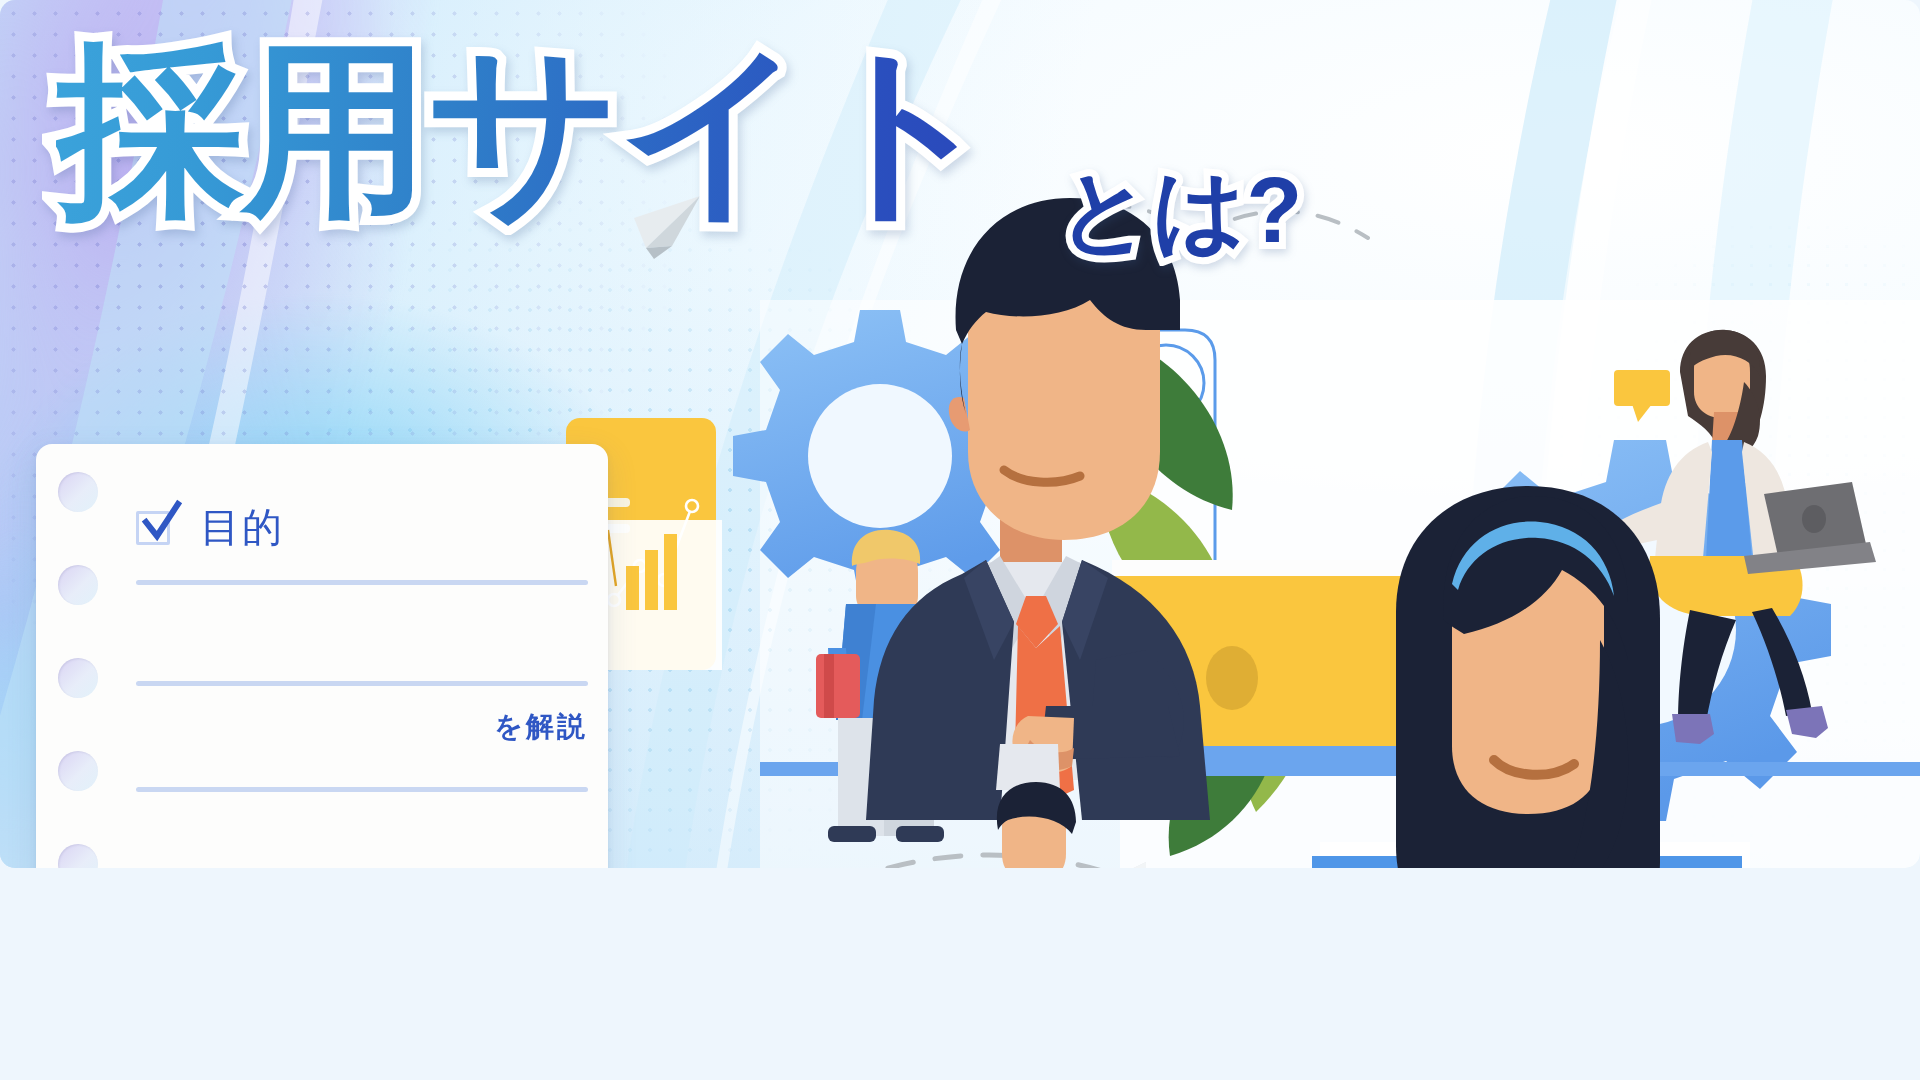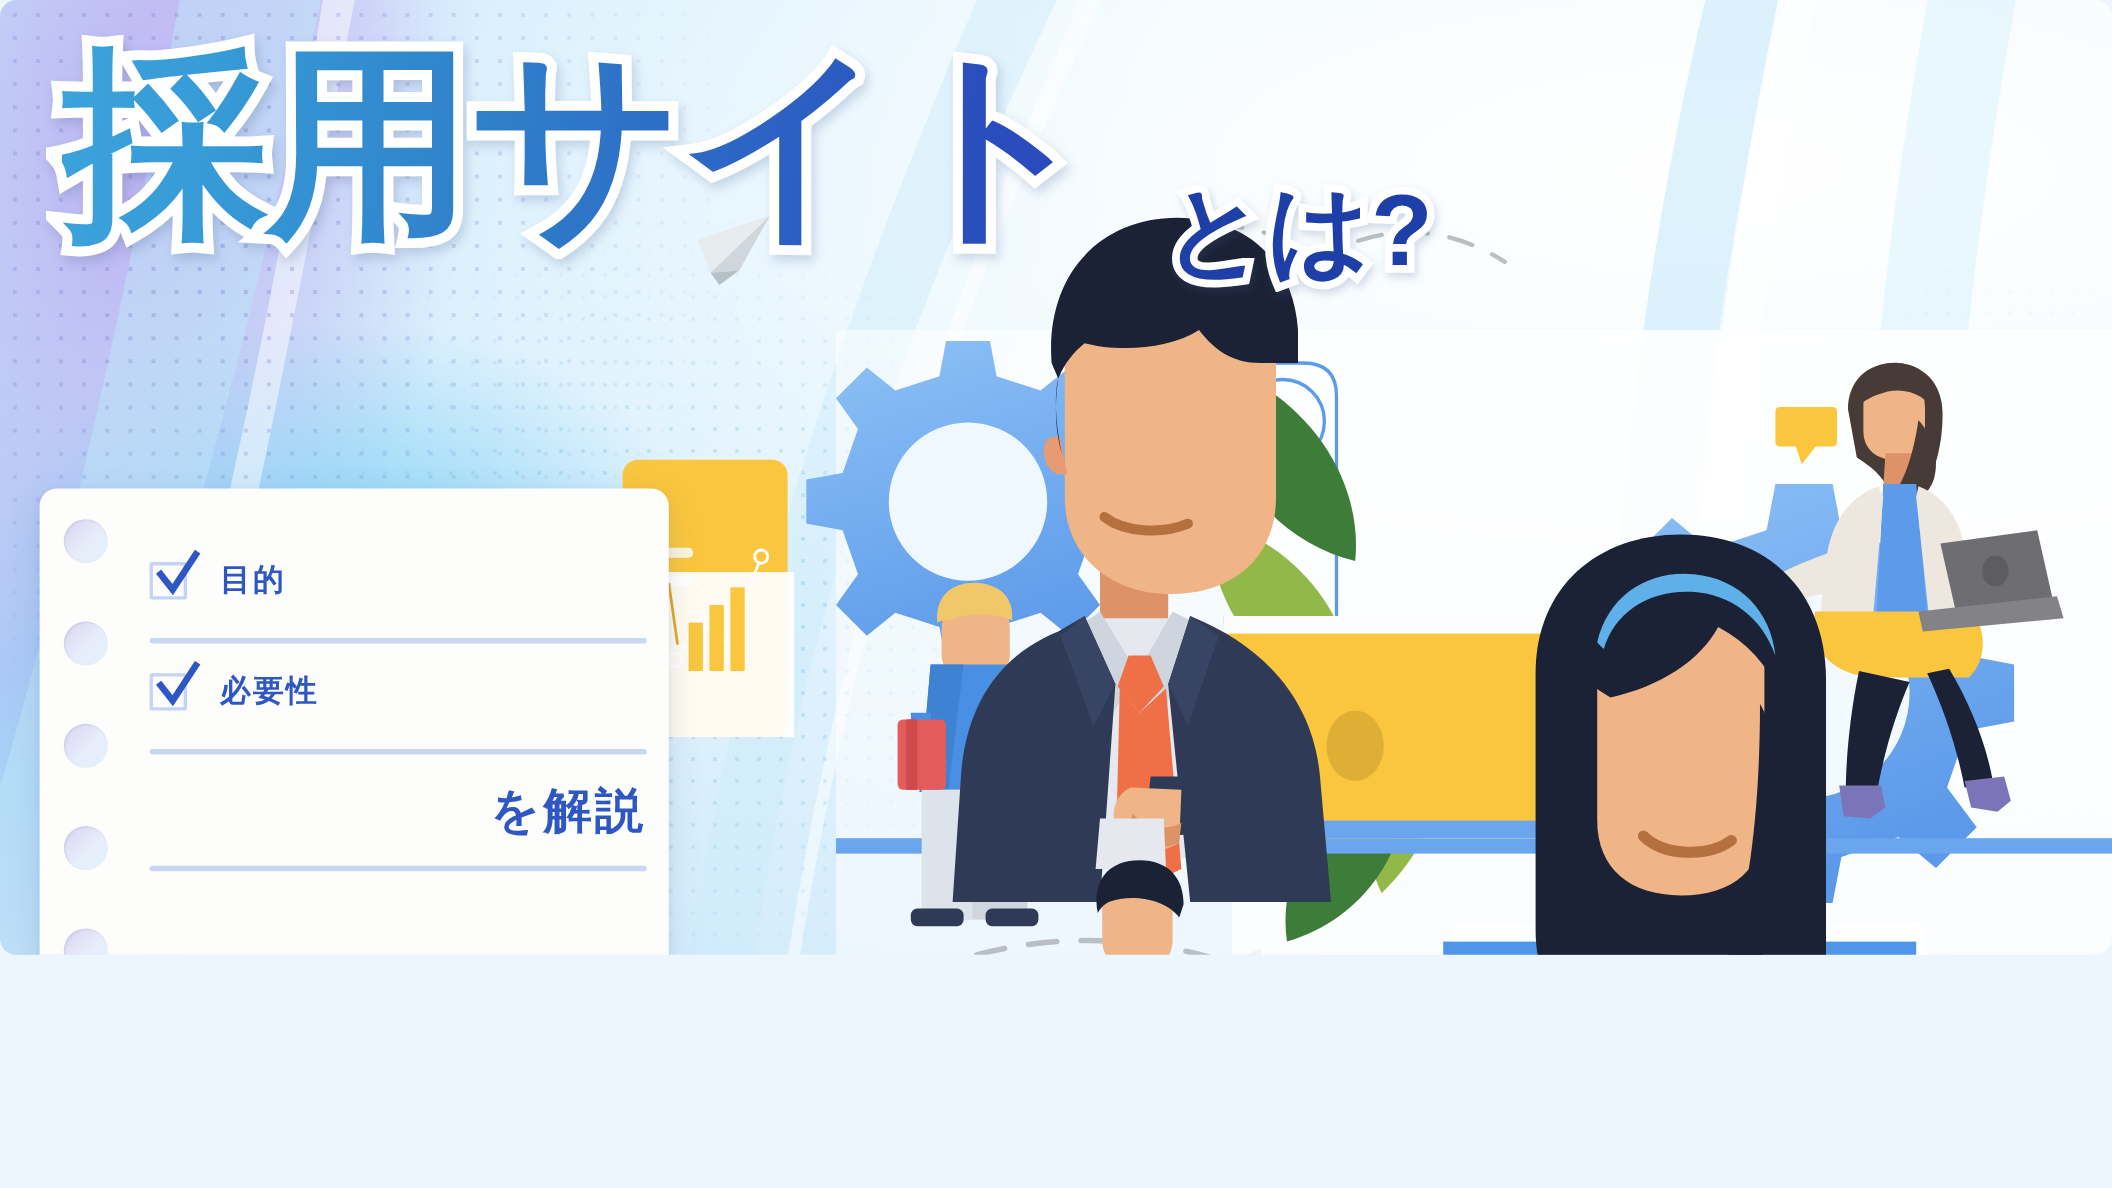--- a/index.html
+++ b/index.html
@@ -114,30 +114,30 @@
   .rows{ position:absolute; left:100px; top:40px; width:452px; }
   .row{ position:relative; height:101px; }
   .row-inner{ display:flex; align-items:center; height:86px; }
   .cbox{ position:relative; width:38px; height:38px; flex:0 0 38px; margin-right:26px; }
   .cbox .sq{
     position:absolute; left:0; top:3px; width:34px; height:34px;
     border:3px solid #c5d4f4; border-radius:2px;
   }
   .cbox svg{ position:absolute; left:2px; top:-6px; width:44px; height:44px; overflow:visible; }
   .row-label{
-    font-size:28px; font-weight:700; color:#2f57c4; letter-spacing:2px; white-space:nowrap;
+    font-size:40px; font-weight:400; color:#2f57c4; letter-spacing:2px; white-space:nowrap;
   }
   .rule{
     position:absolute; left:0; bottom:0; width:452px; height:5px;
     background:#c9d7f2; border-radius:3px;
   }
   .tail{ position:relative; height:112px; }
   .tail-label{
     position:absolute; right:0; top:22px;
-    font-size:44px; font-weight:700; color:#2f57c4; letter-spacing:3px; white-space:nowrap;
+    font-size:28px; font-weight:700; color:#2f57c4; letter-spacing:3px; white-space:nowrap;
   }
   .tail .rule{ bottom:6px; }
 
   
   .illus{ position:absolute; left:0; top:0; width:1920px; height:1080px; z-index:20; }
   .illus-front{ z-index:30; }
 </style>
 </head>
 <body>
 
@@ -470,29 +470,20 @@
               <span class="sq"></span>
               <svg viewBox="0 0 44 44">
                 <path d="M 8 20 L 19 34 L 40 2" fill="none" stroke="#2f57c4" stroke-width="6" stroke-linecap="square" stroke-linejoin="miter"></path>
               </svg>
             </span>
             <span class="row-label">目的</span>
           </div>
           <span class="rule"></span>
         </div>
         <div class="row">
-          <div class="row-inner">
-            <span class="cbox">
-              <span class="sq"></span>
-              <svg viewBox="0 0 44 44">
-                <path d="M 8 20 L 19 34 L 40 2" fill="none" stroke="#2f57c4" stroke-width="6" stroke-linecap="square" stroke-linejoin="miter"></path>
-              </svg>
-            </span>
-            <span class="row-label">必要性</span>
-          </div>
           <span class="rule"></span>
         </div>
         <div class="tail">
           <span class="tail-label">を解説</span>
           <span class="rule"></span>
         </div>
       </div>
   </div>
 
 </div>

